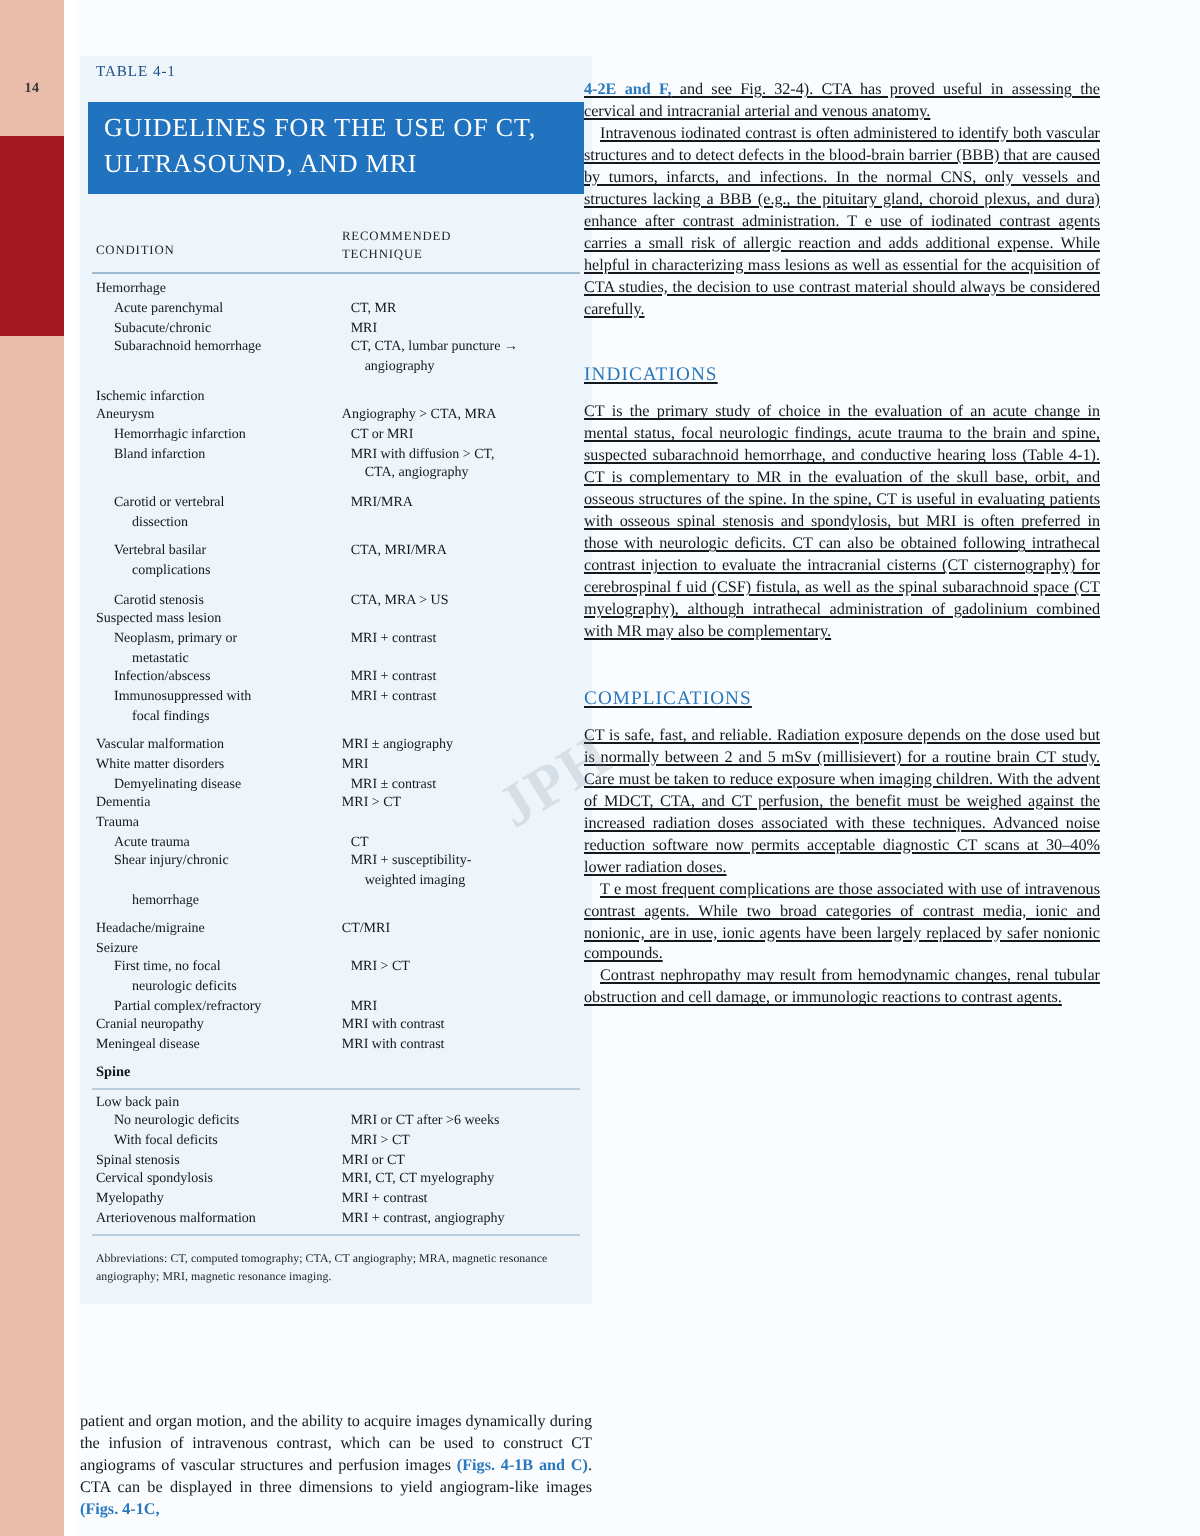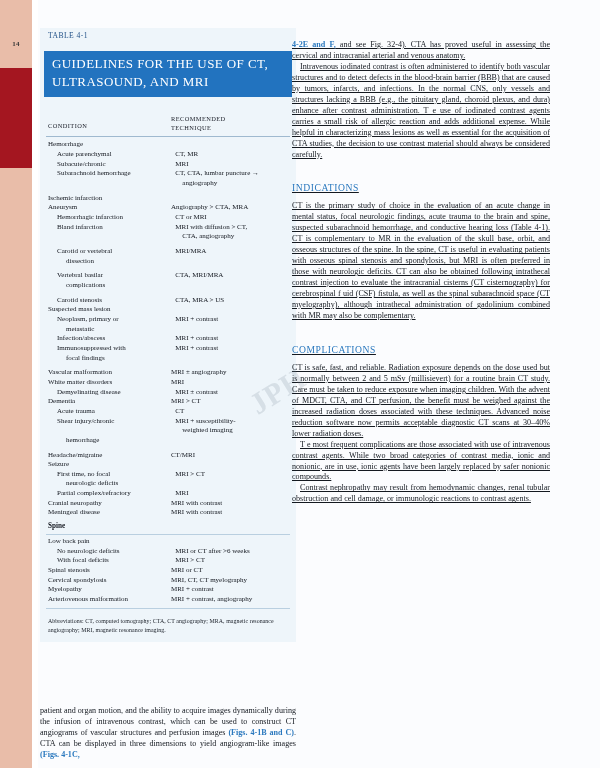--- a/index.html
+++ b/index.html
@@ -300,20 +300,24 @@
         </div>
         <div class="trow">
           <div class="cond ind1">Demyelinating disease</div>
           <div class="tech">MRI ± contrast</div>
         </div>
         <div class="trow">
           <div class="cond ind0">Dementia</div>
           <div class="tech">MRI &gt; CT</div>
         </div>
         <div class="trow">
+          <div class="cond ind0">Trauma</div>
+          <div class="tech"></div>
+        </div>
+        <div class="trow">
           <div class="cond ind1">Acute trauma</div>
           <div class="tech">CT</div>
         </div>
         <div class="trow">
           <div class="cond ind1">Shear injury/chronic</div>
           <div class="tech">MRI + susceptibility-<span class="ind-cont">weighted imaging</span></div>
         </div>
         <div class="trow">
           <div class="cond ind2">hemorrhage</div>
           <div class="tech"></div>

